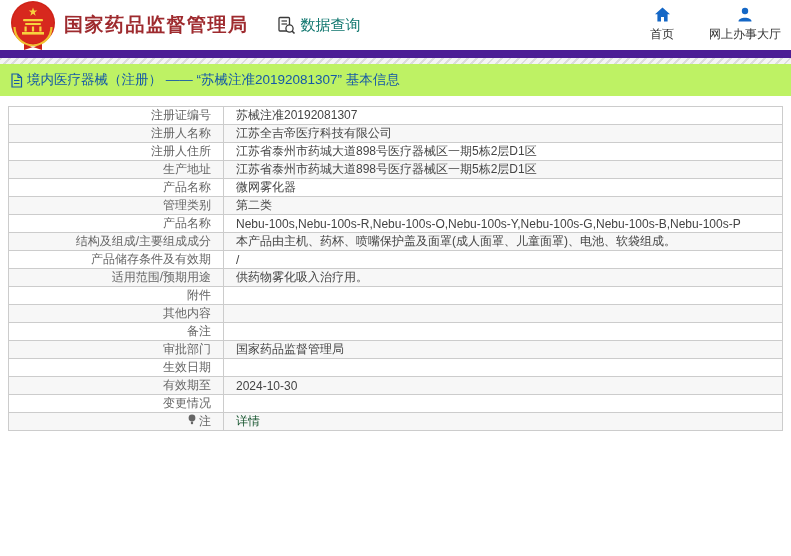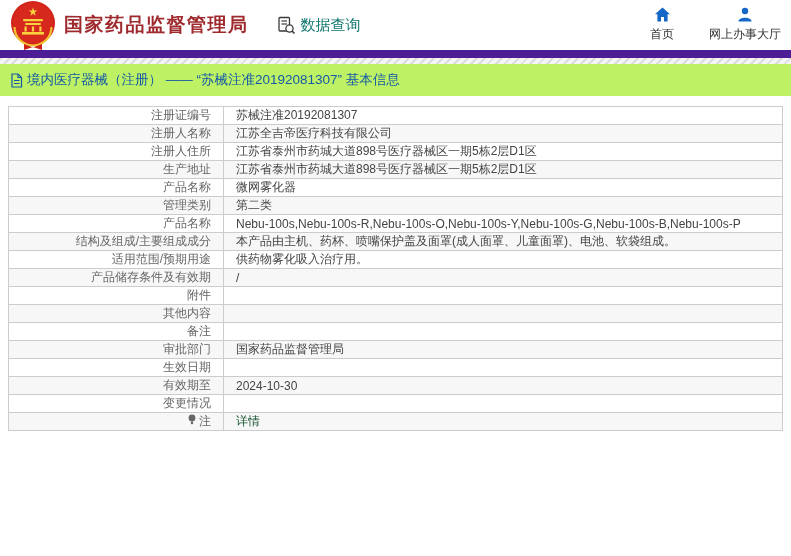--- a/index.html
+++ b/index.html
@@ -151,26 +151,26 @@
         </tr>
         <tr>
           <td class="label">产品名称</td>
           <td class="value">Nebu-100s,Nebu-100s-R,Nebu-100s-O,Nebu-100s-Y,Nebu-100s-G,Nebu-100s-B,Nebu-100s-P</td>
         </tr>
         <tr>
           <td class="label">结构及组成/主要组成成分</td>
           <td class="value">本产品由主机、药杯、喷嘴保护盖及面罩(成人面罩、儿童面罩)、电池、软袋组成。</td>
         </tr>
         <tr>
+          <td class="label">产品储存条件及有效期</td>
+          <td class="value">/</td>
+        </tr>
+        <tr>
           <td class="label">适用范围/预期用途</td>
           <td class="value">供药物雾化吸入治疗用。</td>
-        </tr>
-        <tr>
-          <td class="label">产品储存条件及有效期</td>
-          <td class="value">/</td>
         </tr>
         <tr>
           <td class="label">附件</td>
           <td class="value"></td>
         </tr>
         <tr>
           <td class="label">其他内容</td>
           <td class="value"></td>
         </tr>
         <tr>

